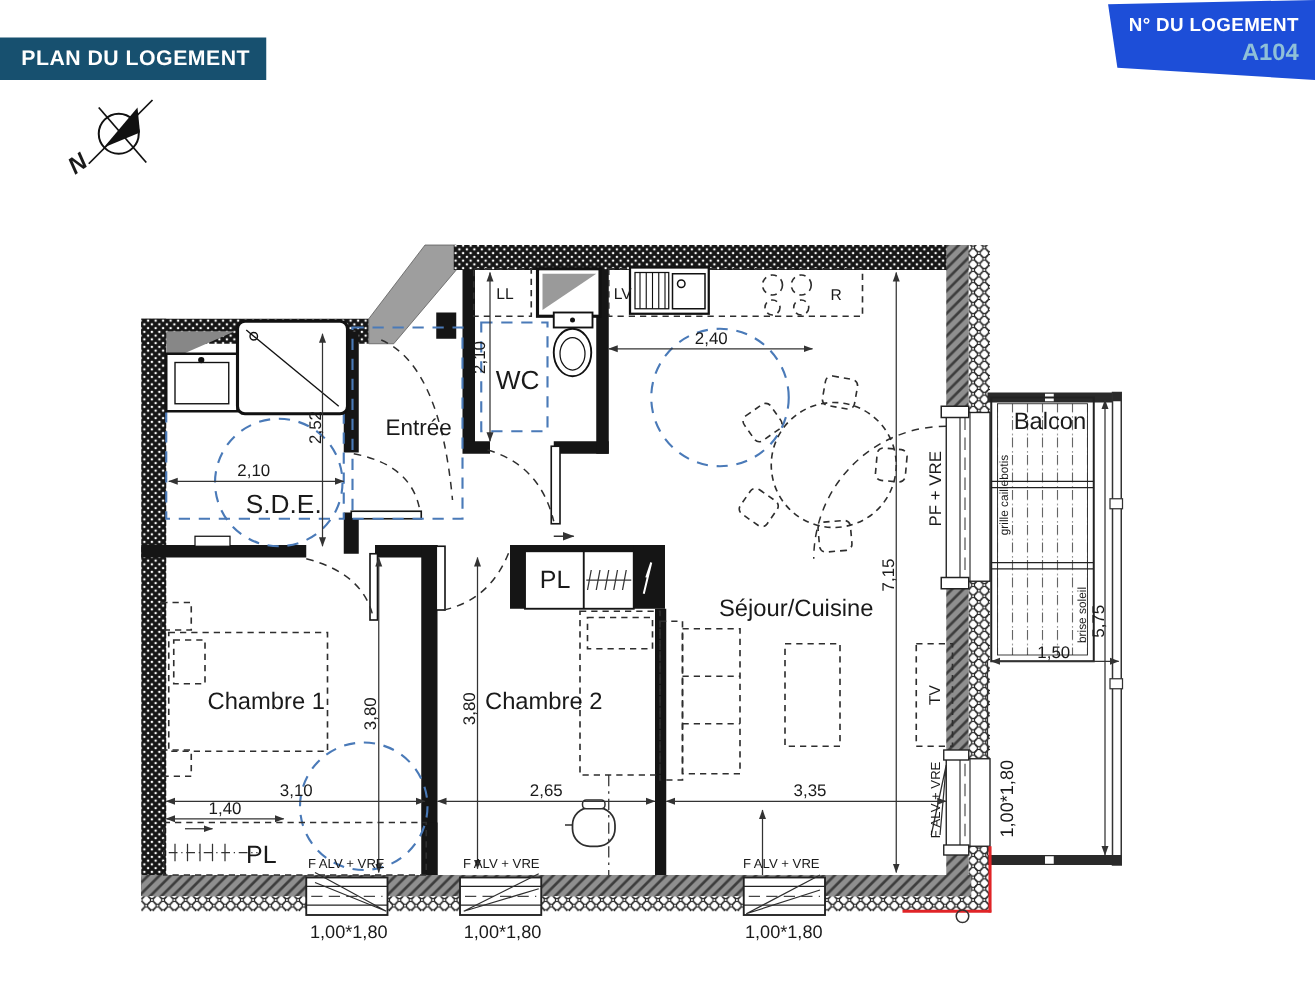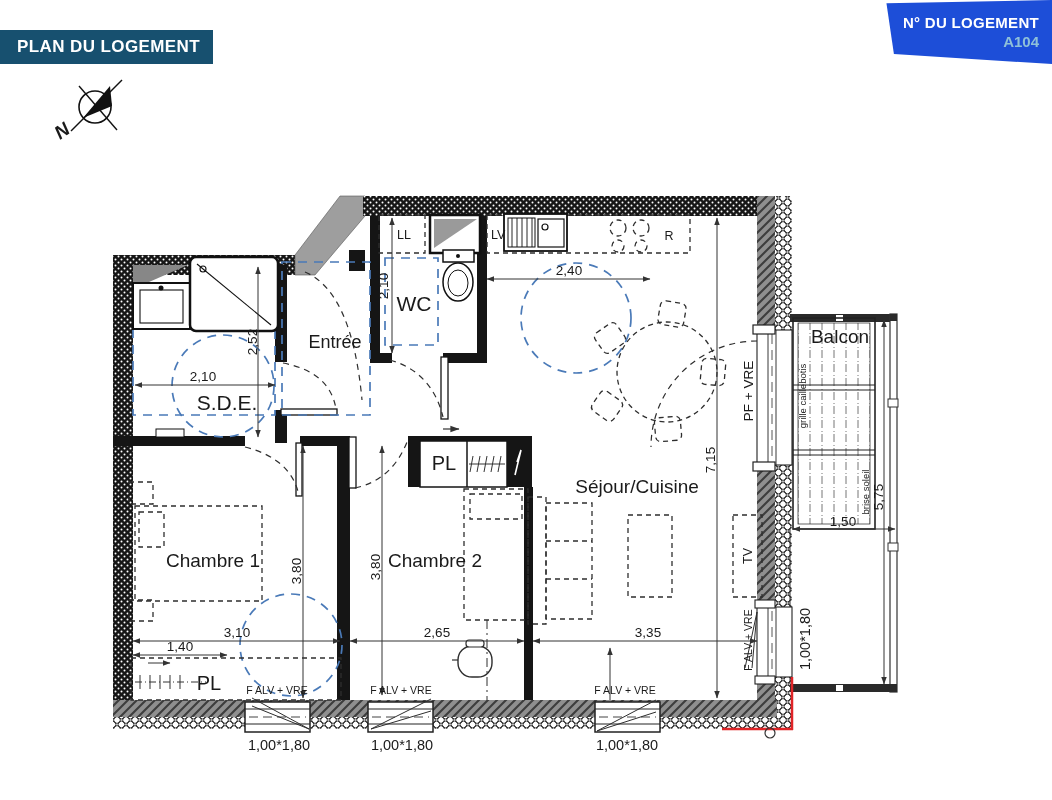--- a/index.html
+++ b/index.html
@@ -6,21 +6,21 @@
   .page{position:relative;width:1052px;height:800px;background:#fff;overflow:hidden;
         font-family:"Liberation Sans",sans-serif;}
   .banner-left{position:absolute;left:0;top:30px;width:213px;height:34px;background:#17506f;
         color:#fff;display:flex;align-items:center;padding-left:17px;box-sizing:border-box;
         font-size:17px;font-weight:bold;letter-spacing:.4px;}
   .banner-right{position:absolute;left:866px;top:0;width:186px;height:66px;background:#1d4ed8;
         clip-path:polygon(11% 5%,100% 0,100% 97%,15% 82%);
         display:flex;flex-direction:column;justify-content:center;align-items:flex-end;
         padding-right:13px;box-sizing:border-box;line-height:1.25;}
   .banner-right .t1{color:#ffffff;font-size:15px;font-weight:bold;letter-spacing:.3px;}
-  .banner-right .t2{color:#8fc0d8;font-size:15px;font-weight:bold;}
+  .banner-right .t2{color:#8fc0d8;font-size:19px;font-weight:bold;}
   svg text{font-family:"Liberation Sans",sans-serif;fill:#1a1a1a;}
   .room{font-size:19px;}
   .room-lg{font-size:21px;}
   .room-sm{font-size:18px;}
   .pl{font-size:20px;}
   .dim{font-size:13.5px;}
   .dim-b{font-size:14.5px;}
   .fix{font-size:12.5px;}
   .tiny{font-size:10.5px;}
   .micro{font-size:9.5px;}

